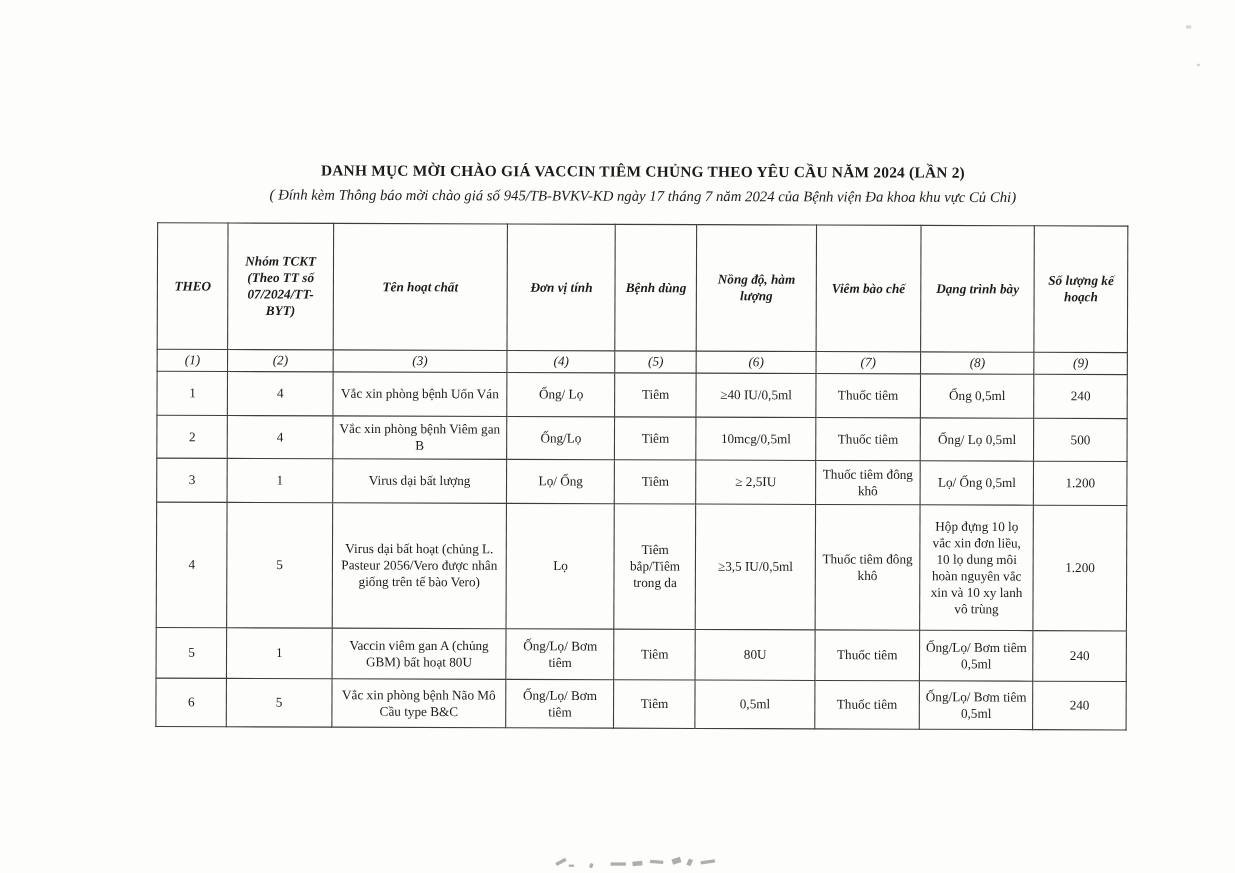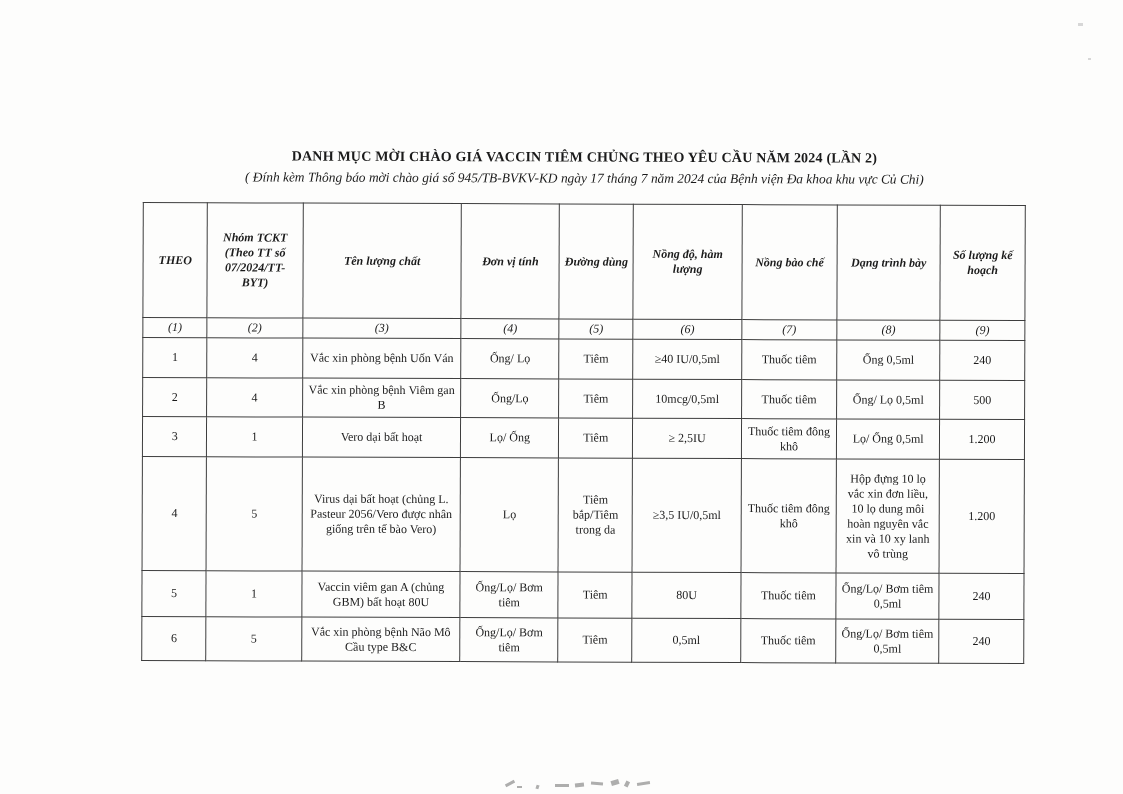--- a/index.html
+++ b/index.html
@@ -111,25 +111,25 @@
         <col style="width:8.4%">
         <col style="width:12.3%">
         <col style="width:10.8%">
         <col style="width:11.7%">
         <col style="width:9.6%">
       </colgroup>
       <tbody>
         <tr class="hdr-row">
           <td class="hdr">THEO</td>
           <td class="hdr">Nhóm TCKT (Theo TT số 07/2024/TT-BYT)</td>
-          <td class="hdr">Tên lượng chất</td>
+          <td class="hdr">Tên hoạt chất</td>
           <td class="hdr">Đơn vị tính</td>
-          <td class="hdr">Đường dùng</td>
+          <td class="hdr">Bệnh dùng</td>
           <td class="hdr">Nồng độ, hàm lượng</td>
-          <td class="hdr">Nồng bào chế</td>
+          <td class="hdr">Viêm bào chế</td>
           <td class="hdr">Dạng trình bày</td>
           <td class="hdr">Số lượng kế hoạch</td>
         </tr>
 
         <tr class="num-row">
           <td class="numcell">(1)</td>
           <td class="numcell">(2)</td>
           <td class="numcell">(3)</td>
           <td class="numcell">(4)</td>
           <td class="numcell">(5)</td>
@@ -159,21 +159,21 @@
           <td>Tiêm</td>
           <td>10mcg/0,5ml</td>
           <td>Thuốc tiêm</td>
           <td>Ống/ Lọ 0,5ml</td>
           <td>500</td>
         </tr>
 
         <tr class="r3">
           <td>3</td>
           <td>1</td>
-          <td class="name">Vero dại bất hoạt</td>
+          <td class="name">Virus dại bất lượng</td>
           <td>Lọ/ Ống</td>
           <td>Tiêm</td>
           <td>≥ 2,5IU</td>
           <td>Thuốc tiêm đông khô</td>
           <td>Lọ/ Ống 0,5ml</td>
           <td>1.200</td>
         </tr>
 
         <tr class="r4">
           <td>4</td>

